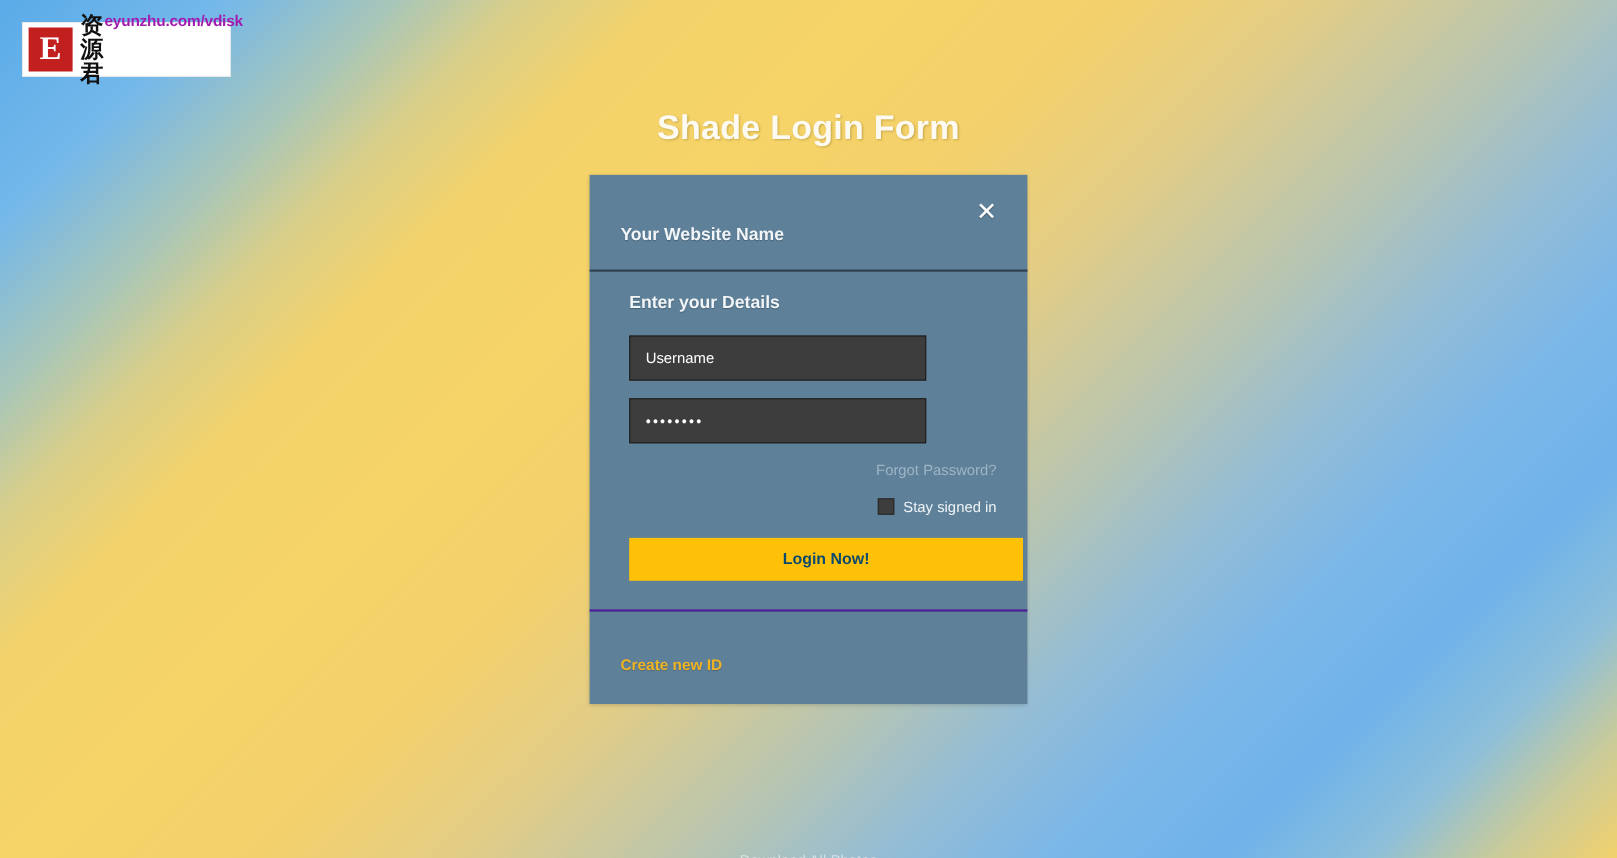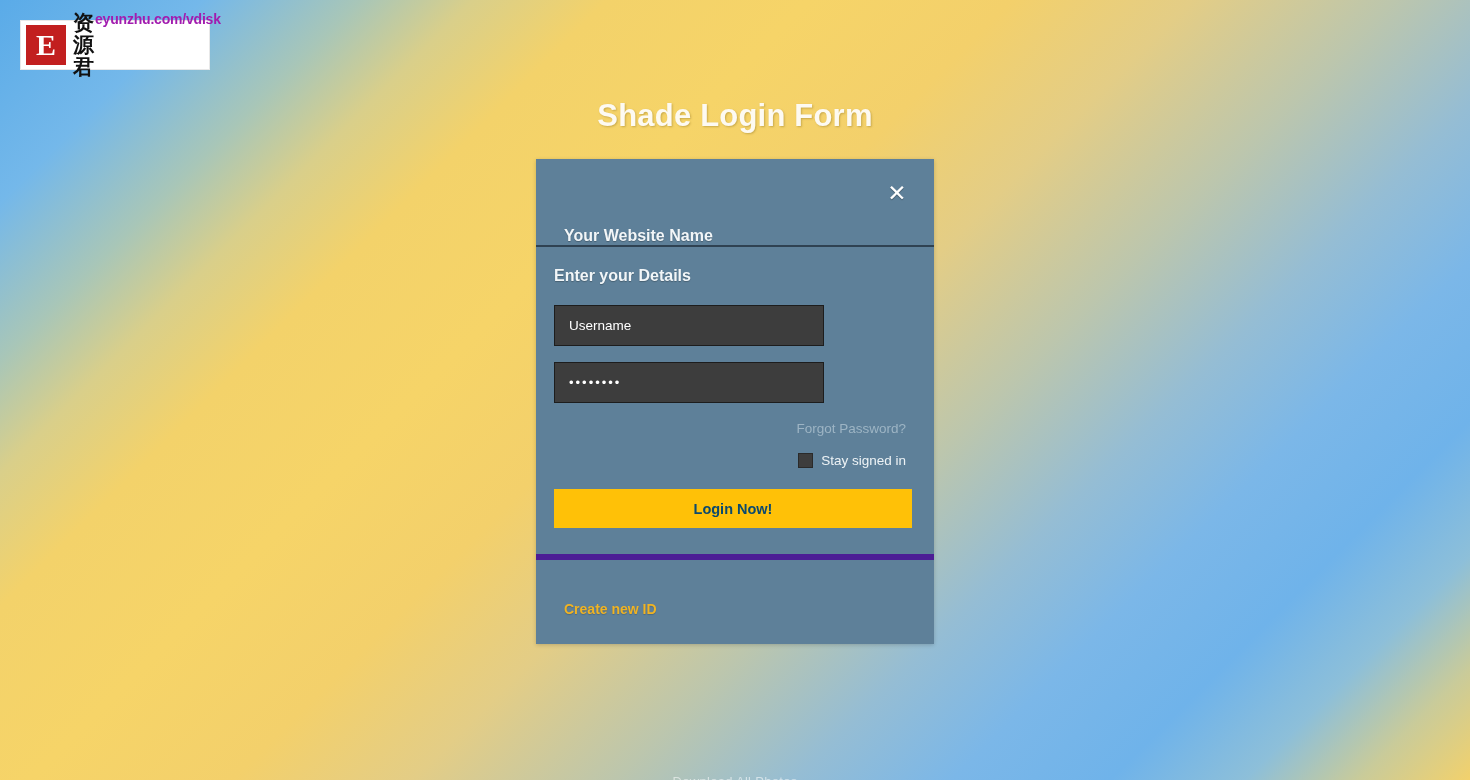--- a/index.html
+++ b/index.html
@@ -109,20 +109,21 @@
     height: 88px;
     border-bottom: 2px solid #2f4252;
     padding: 0 28px;
     display: flex;
     align-items: flex-end;
   }
   .website-name {
     font-size: 16px;
     font-weight: bold;
     color: #f2f6f8;
+    padding-bottom: 22px;
     text-shadow: 0 1px 1px rgba(0,0,0,0.25);
   }
   .close-btn {
     position: absolute;
     right: 23px;
     top: 20px;
     width: 28px;
     height: 28px;
     line-height: 26px;
     text-align: center;
@@ -130,22 +131,22 @@
     font-weight: bold;
     color: #ffffff;
     cursor: pointer;
     background: transparent;
     border: none;
     font-family: "DejaVu Sans", sans-serif;
     text-shadow: 0 1px 1px rgba(0,0,0,0.3);
   }
 
   .card-body {
-    padding: 20px 28px 26px 18px;
-    border-bottom: 6px solid #4c1d95;
+    padding: 20px 28px 26px 36px;
+    border-bottom: 2px solid #4c1d95;
   }
   .body-title {
     font-size: 16px;
     font-weight: bold;
     color: #f2f6f8;
     margin-bottom: 20px;
     text-shadow: 0 1px 1px rgba(0,0,0,0.25);
   }
 
   .field {

